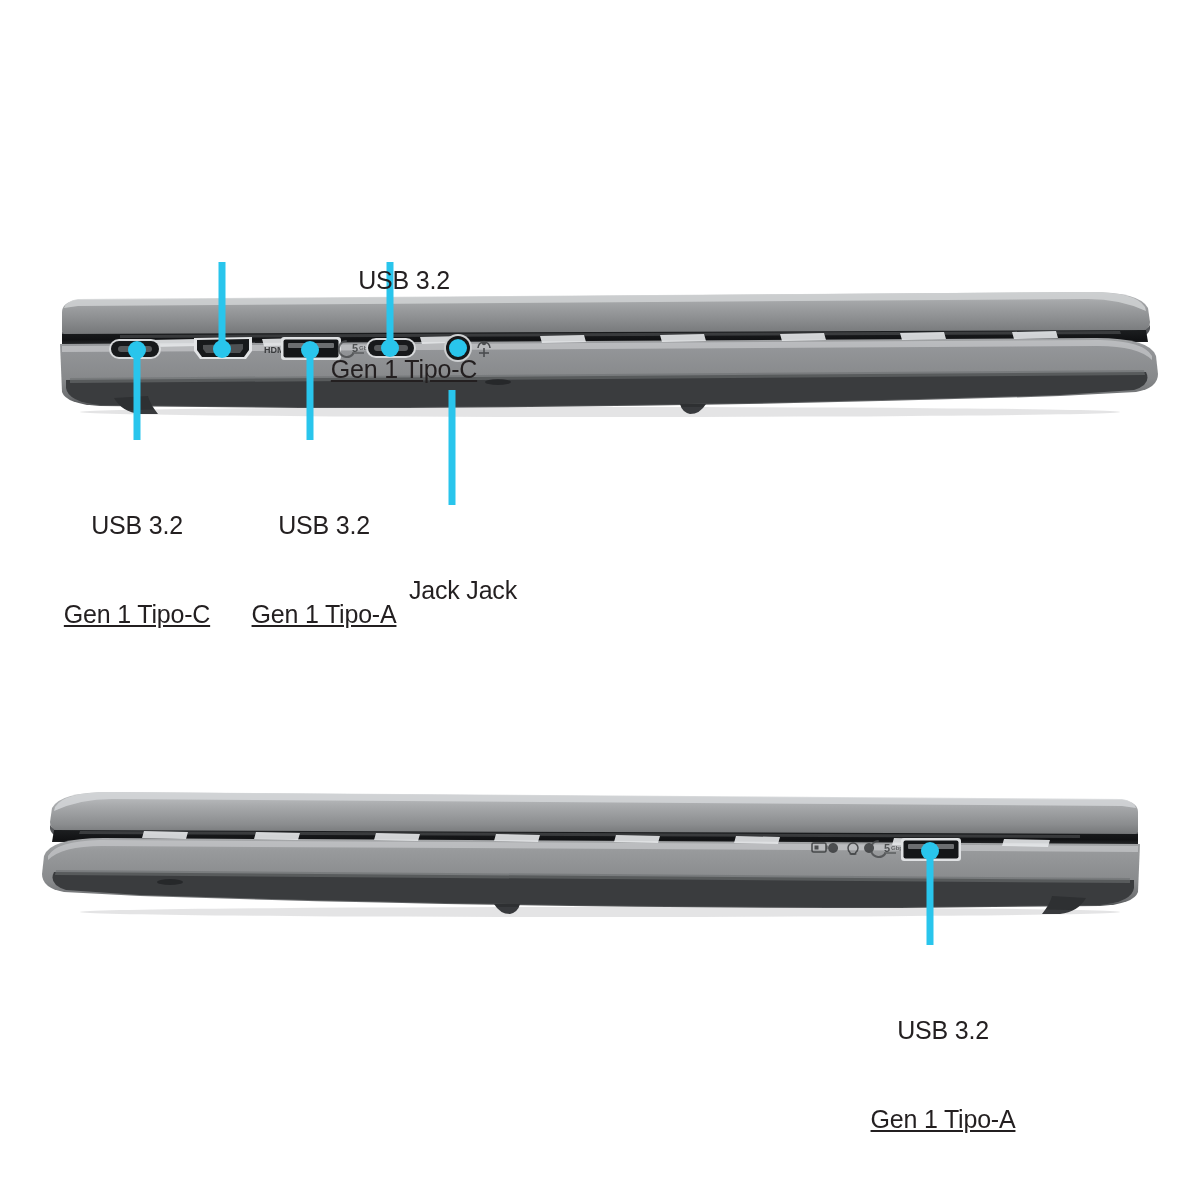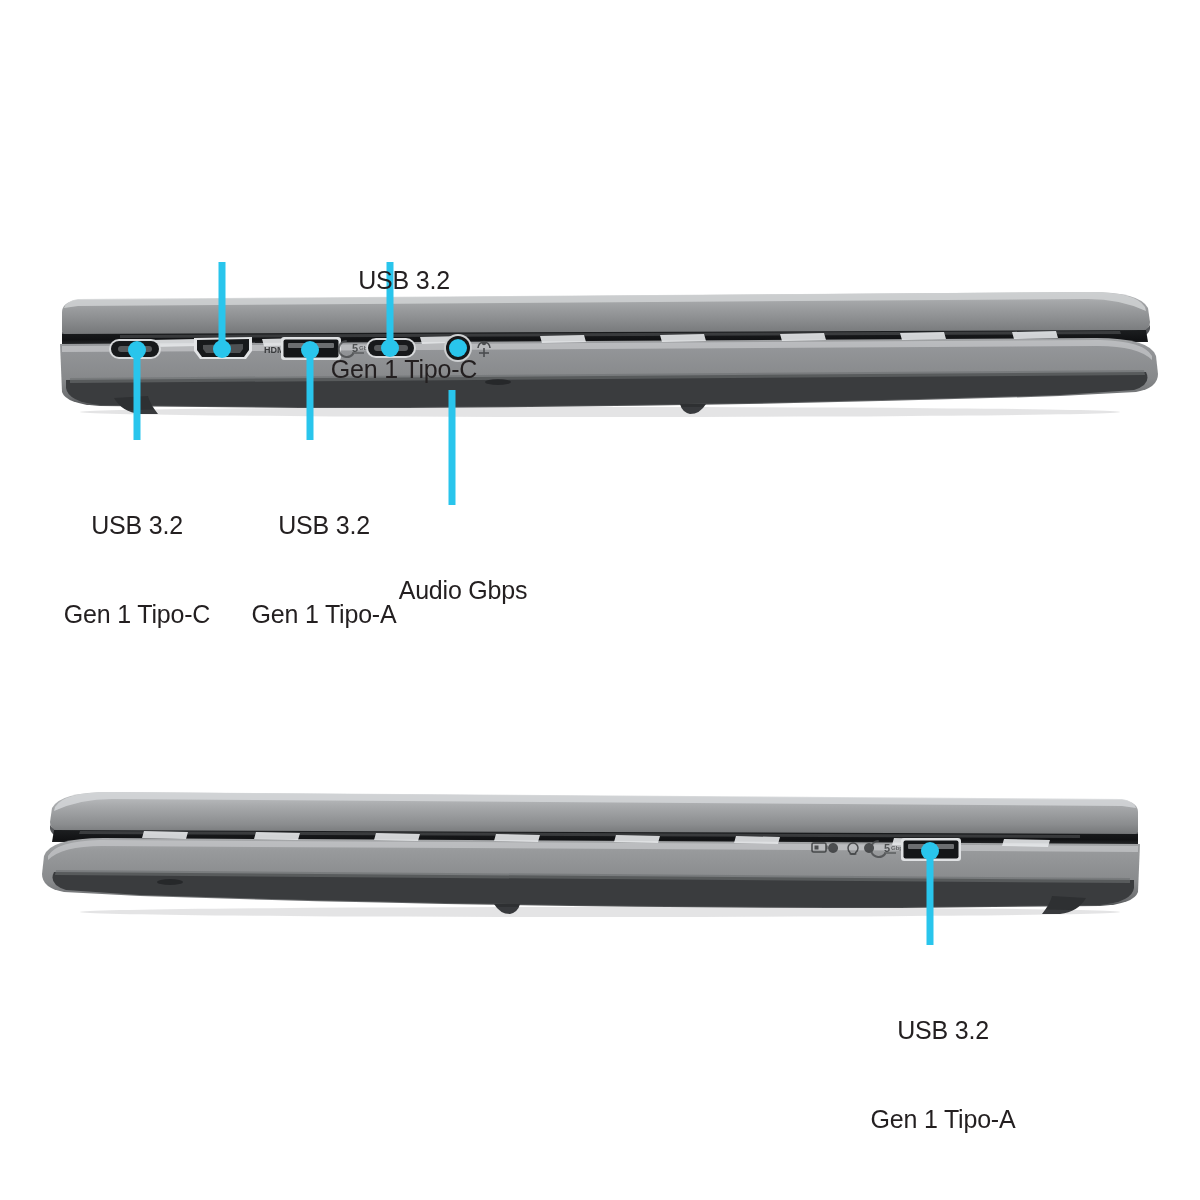--- a/index.html
+++ b/index.html
@@ -31,21 +31,21 @@
     position: absolute;
     text-align: center;
     color: #231f20;
     font-size: 25px;
     line-height: 1.18;
     font-weight: 400;
     letter-spacing: -0.2px;
     white-space: pre;
   }
   .callout .l1 { display: block; }
-  .callout .l2 { display: block; }
+  .callout .l2 { display: block; text-decoration: underline; }
 </style>
 </head>
 <body>
 
 <div class="stage">
 
   <svg class="diagram" viewBox="0 0 1200 1200" xmlns="http://www.w3.org/2000/svg">
     <defs>
       <linearGradient id="lidGrad" x1="0" y1="0" x2="0" y2="1">
         <stop offset="0%" stop-color="#b9bbbd"></stop>
@@ -276,21 +276,21 @@
     <span class="l1">USB 3.2</span>
     <span class="l2">Gen 1 Tipo-C</span>
   </div>
 
   <div class="callout" style="left:204px; top:452px; width:240px;">
     <span class="l1">USB 3.2</span>
     <span class="l2">Gen 1 Tipo-A</span>
   </div>
 
   <div class="callout" style="left:343px; top:517px; width:240px;">
-    <span class="l1">Audio Gbps</span>
+    <span class="l1">Jack Jack</span>
   </div>
 
   <div class="callout" style="left:823px; top:957px; width:240px;">
     <span class="l1">USB 3.2</span>
     <span class="l2">Gen 1 Tipo-A</span>
   </div>
 
 </div>
 
 </body></html>

